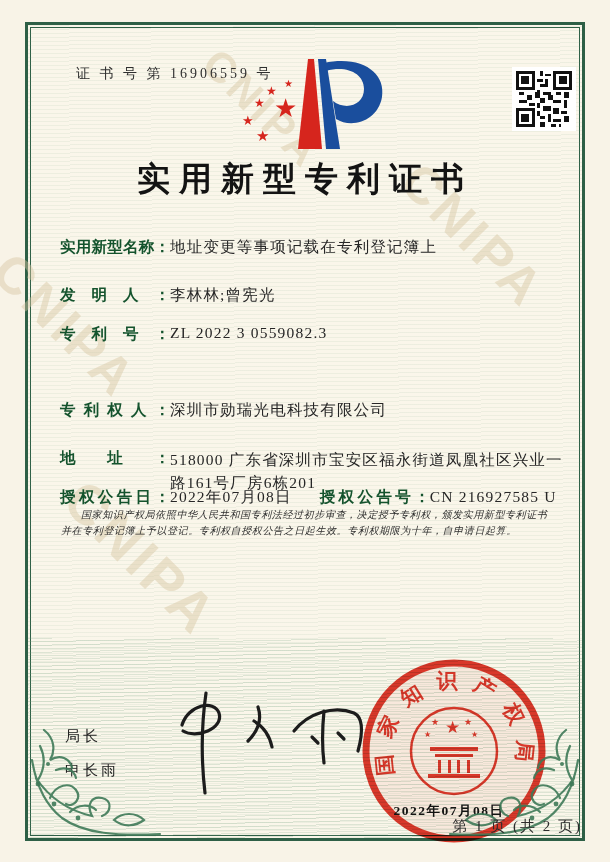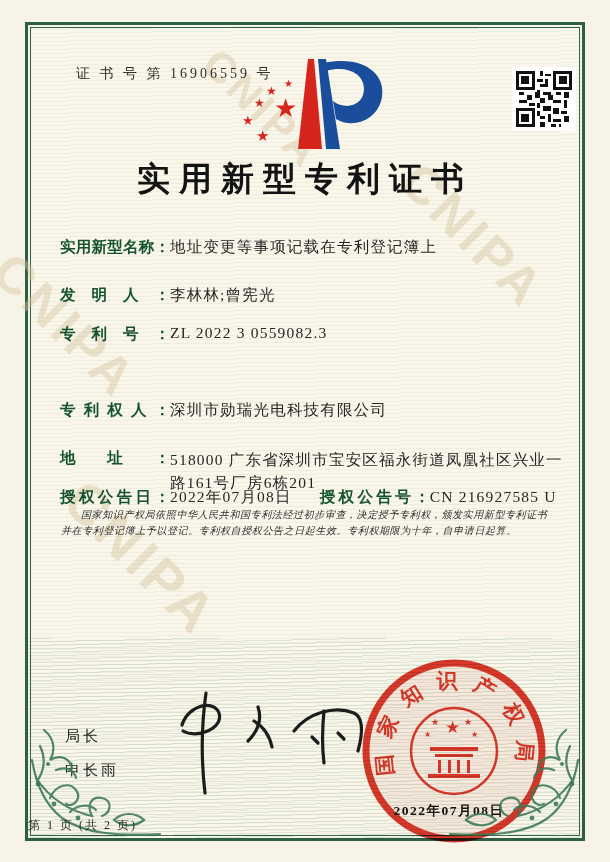--- a/index.html
+++ b/index.html
@@ -60,22 +60,22 @@
   .officials{position:absolute;left:37px;top:702px;font-size:15px;color:#222;letter-spacing:3px;}
   .officials div{margin-bottom:15px;}
   .signature{position:absolute;left:138px;top:656px;}
   .seal{position:absolute;left:330px;top:630px;width:192px;height:192px;mix-blend-mode:multiply;}
   .seal-date{
     position:absolute;left:-10px;right:0;top:147px;text-align:center;
     font-size:13.5px;font-weight:bold;color:#141414;letter-spacing:1.5px;
     font-style:normal;
   }
   .footer{
-    position:absolute;left:0;right:0;top:792px;text-align:left;
-    font-size:12px;color:#2c2c2c;letter-spacing:2px;
+    position:absolute;left:0;right:0;top:792px;text-align:right;
+    font-size:15px;color:#2c2c2c;letter-spacing:2px;
   }
   .corner{position:absolute;pointer-events:none;}
   .corner.bl{left:-2px;bottom:-2px;}
   .corner.br{right:-2px;bottom:-2px;transform:scaleX(-1);}
 </style>
 </head>
 <body>
 
 <div class="frame">
   <div class="texture"></div>

